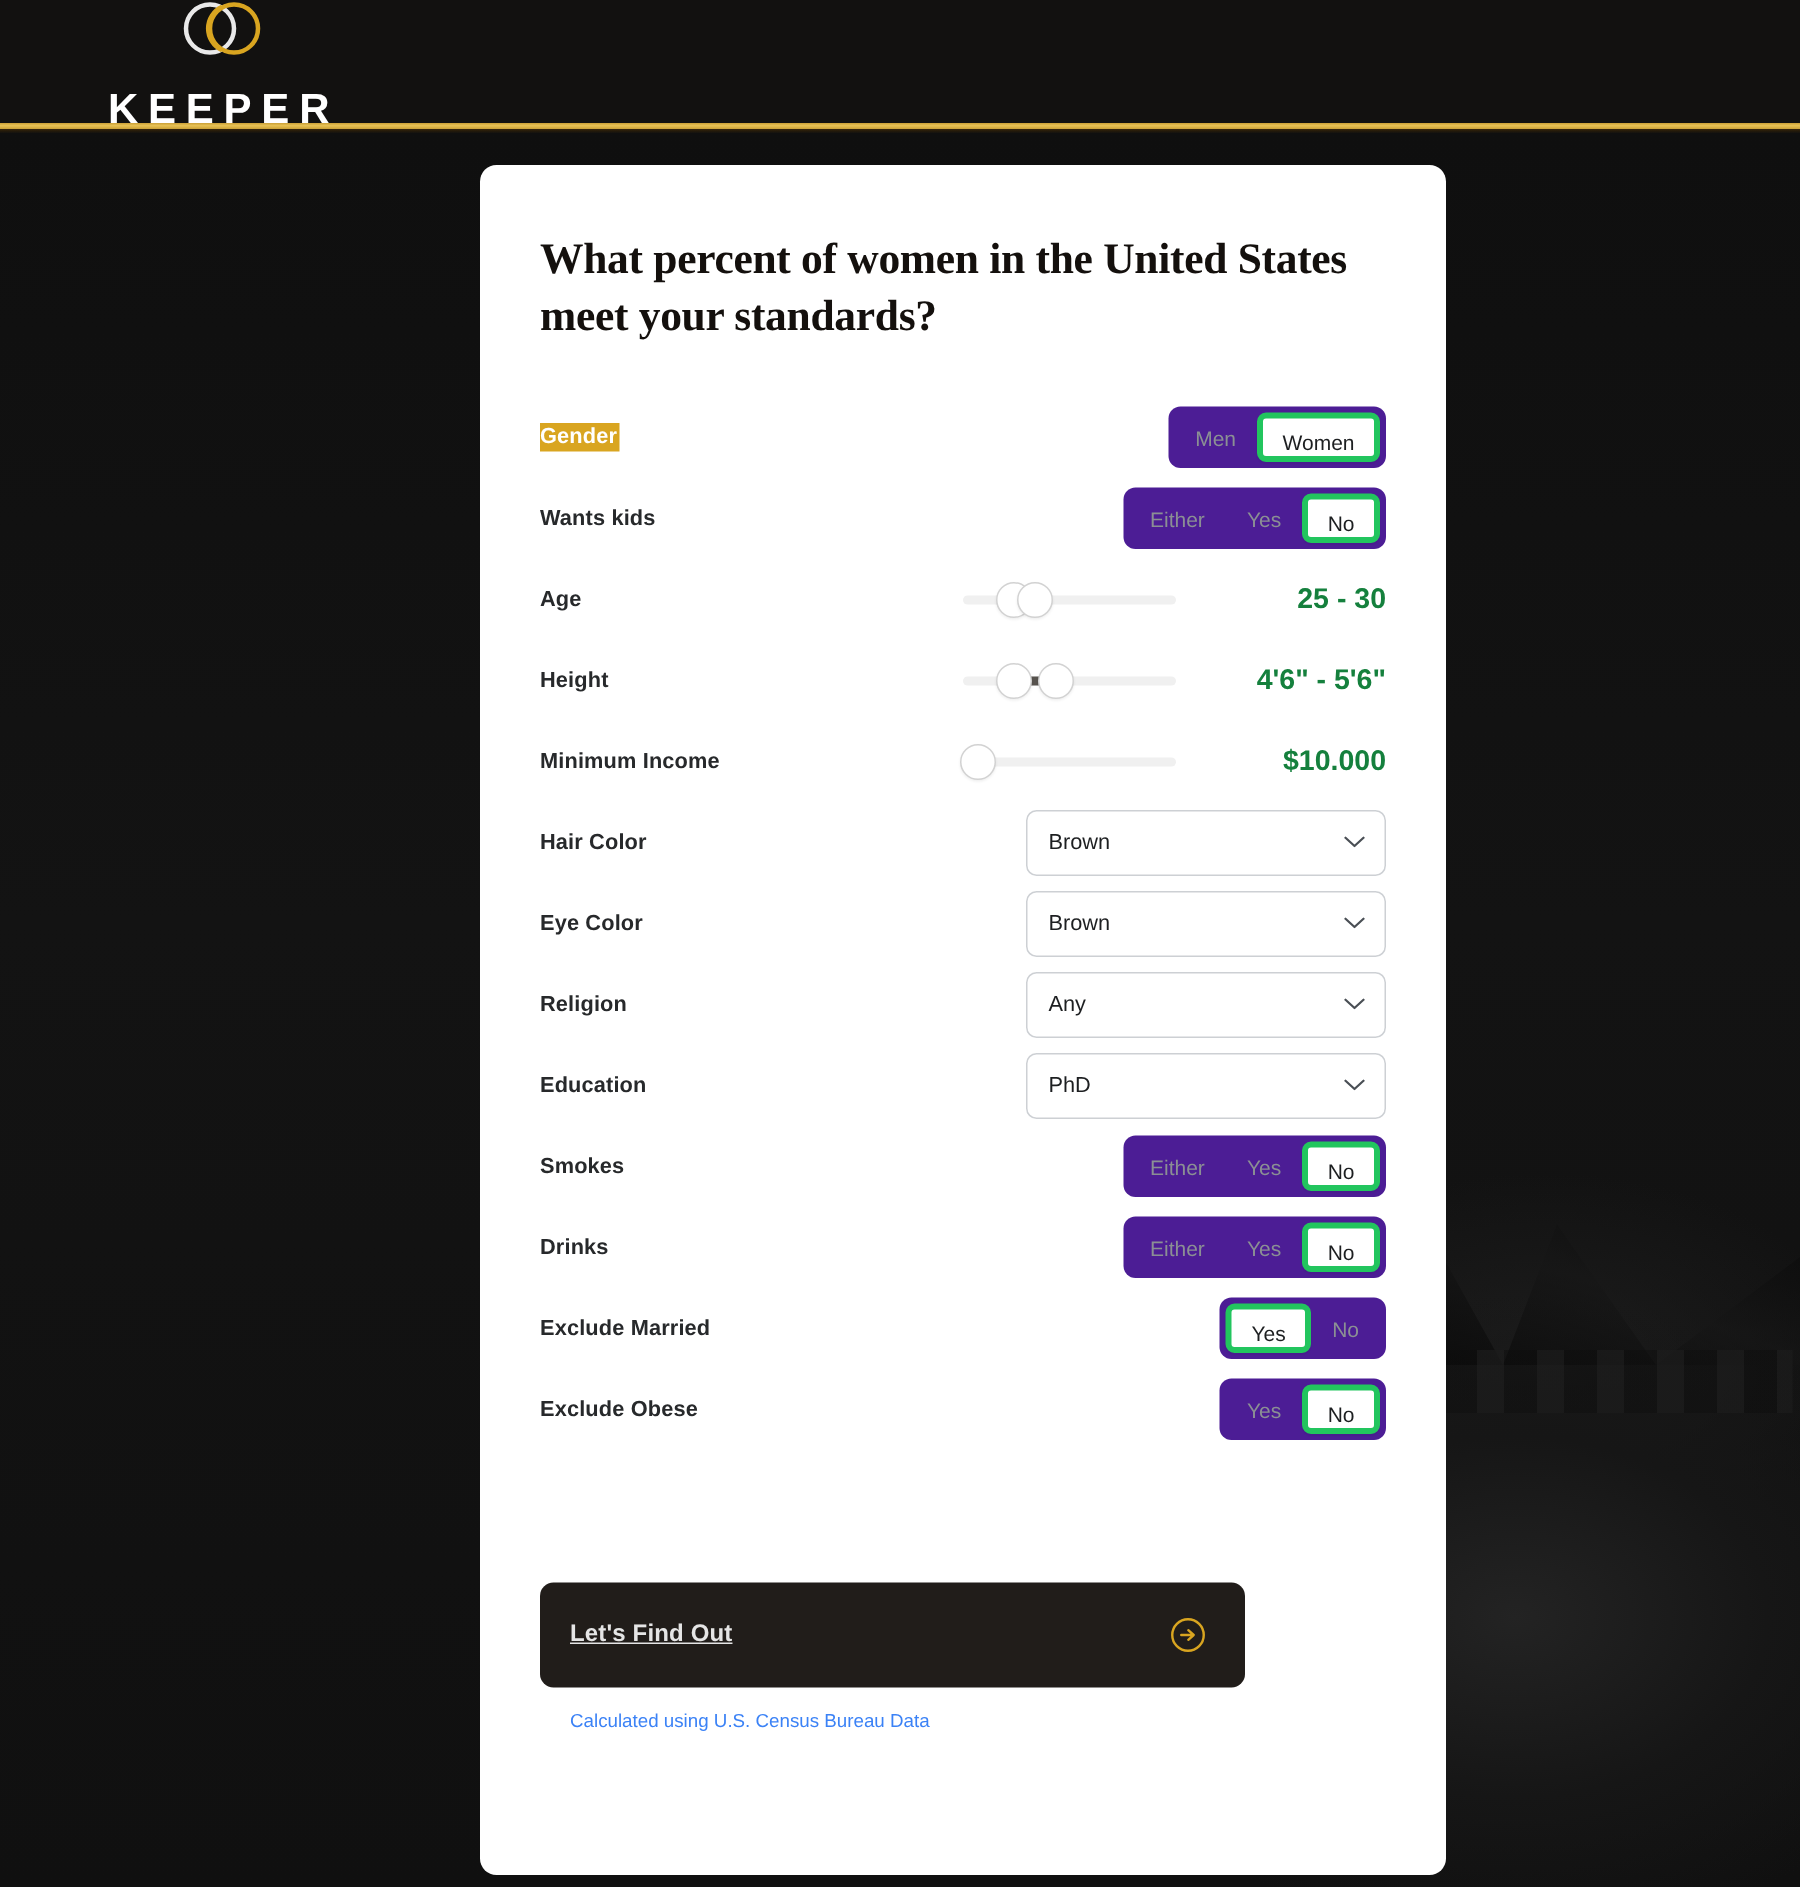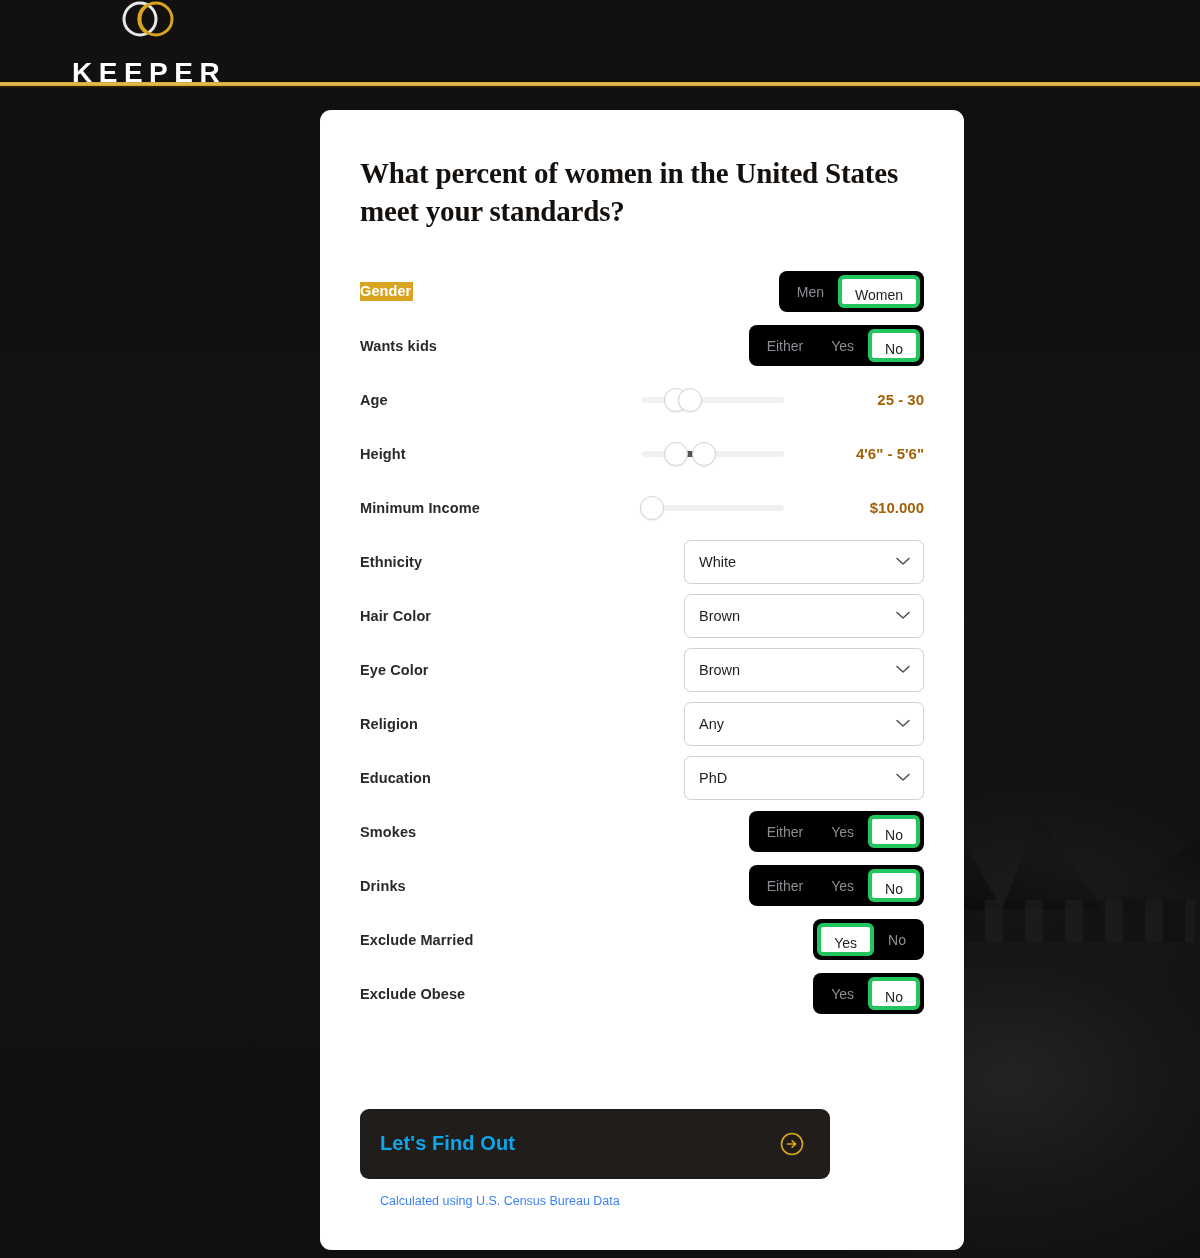--- a/index.html
+++ b/index.html
@@ -134,21 +134,21 @@
     flex: 1;
     display: flex;
     align-items: center;
     justify-content: flex-end;
   }
 
   
   .segmented {
     display: inline-flex;
     align-items: center;
-    background: #000000;
+    background: #4c1d95;
     border-radius: 8px;
     padding: 4px;
     height: 41px;
   }
   .seg-opt {
     font-size: 14px;
     color: #8b8f94;
     padding: 0 13px;
     height: 33px;
     line-height: 33px;
@@ -193,23 +193,23 @@
   .slider-knob {
     position: absolute;
     top: 0;
     width: 24px; height: 24px;
     background: #ffffff;
     border: 1px solid #d2d2d2;
     border-radius: 50%;
     box-shadow: 0 1px 2px rgba(0,0,0,.07);
   }
   .slider-value {
-    font-size: 15px;
+    font-size: 19px;
     font-weight: 700;
-    color: #a16207;
+    color: #15803d;
     width: 96px;
     text-align: right;
     white-space: nowrap;
   }
 
   
   .select {
     width: 240px;
     height: 44px;
     background: #ffffff;
@@ -233,24 +233,25 @@
     height: 70px;
     background: #211d1a;
     border-radius: 9px;
     display: flex;
     align-items: center;
     justify-content: space-between;
     padding: 0 26px 0 20px;
     cursor: pointer;
   }
   .cta-label {
-    color: #0ea5e9;
-    font-size: 20px;
+    color: #e5e5e5;
+    font-size: 16px;
     font-weight: 700;
     letter-spacing: .1px;
+    text-decoration: underline;
   }
   .footnote {
     margin-top: 15px;
     font-size: 12.5px;
     color: #3b82f6;
     margin-left: 20px;
   }
 </style>
 </head>
 <body>
@@ -334,31 +335,20 @@
         <div class="slider-wrap">
           <div class="slider">
             <div class="slider-track"></div>
             <div class="slider-knob" style="left:-2px"></div>
           </div>
           <div class="slider-value">$10.000</div>
         </div>
       </div>
     </div>
 
-    <div class="row">
-      <div class="row-label">Ethnicity</div>
-      <div class="row-control">
-        <div class="select">
-          <span class="select-value">White</span>
-          <svg class="chev" width="14" height="9" viewBox="0 0 14 9">
-              <path d="M1 1.5 L7 7 L13 1.5" fill="none" stroke="#4a4f55" stroke-width="1.5" stroke-linecap="round" stroke-linejoin="round"></path>
-            </svg>
-        </div>
-      </div>
-    </div>
 
     <div class="row">
       <div class="row-label">Hair Color</div>
       <div class="row-control">
         <div class="select">
           <span class="select-value">Brown</span>
           <svg class="chev" width="14" height="9" viewBox="0 0 14 9">
               <path d="M1 1.5 L7 7 L13 1.5" fill="none" stroke="#4a4f55" stroke-width="1.5" stroke-linecap="round" stroke-linejoin="round"></path>
             </svg>
         </div>

